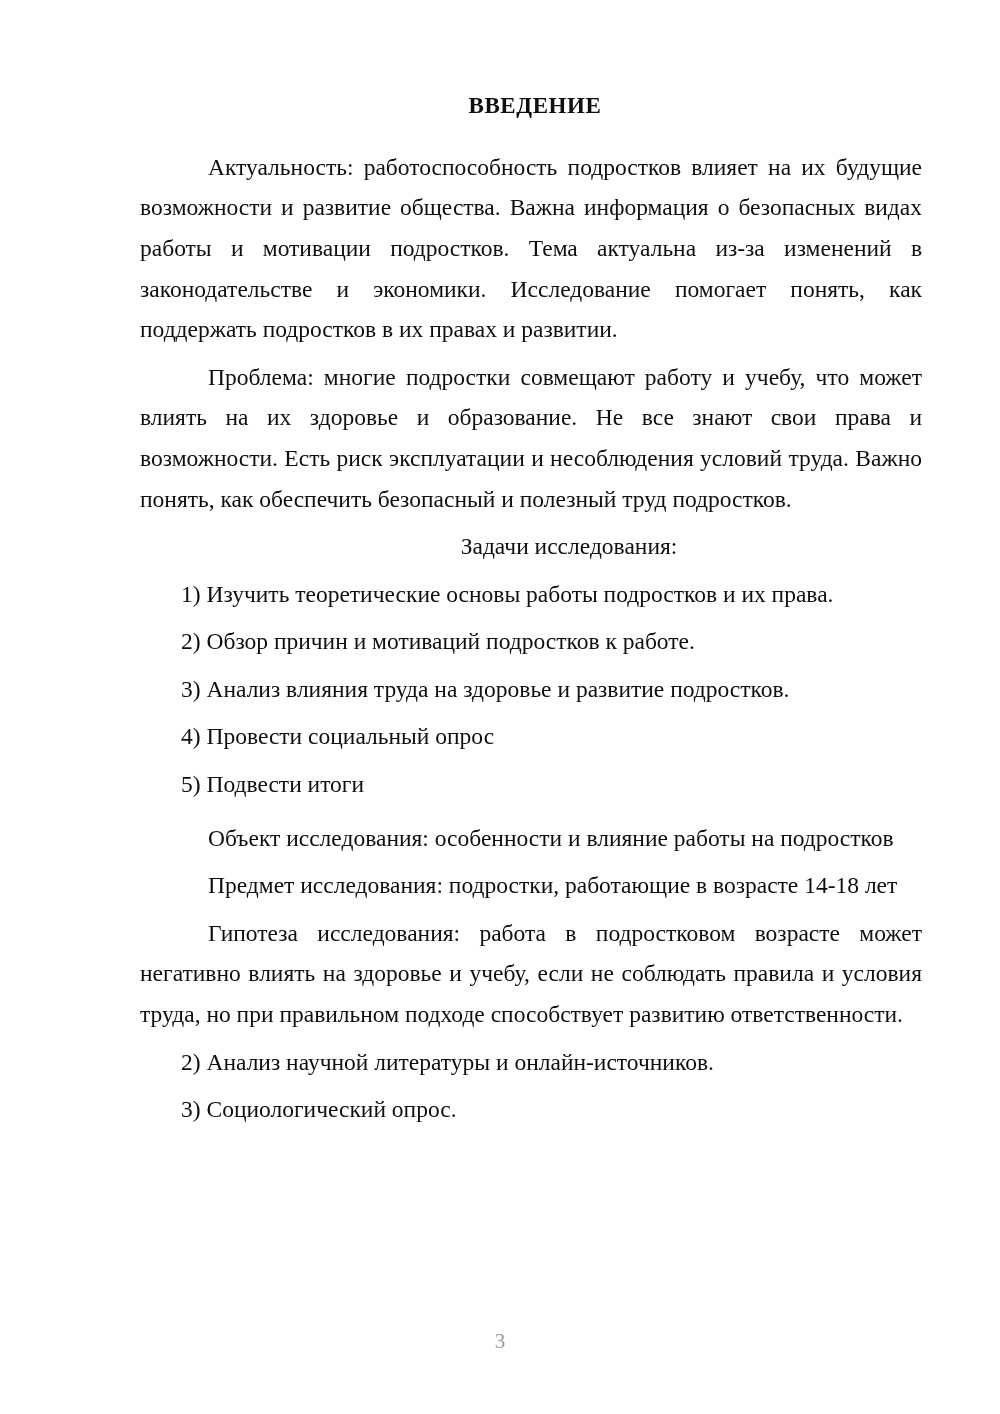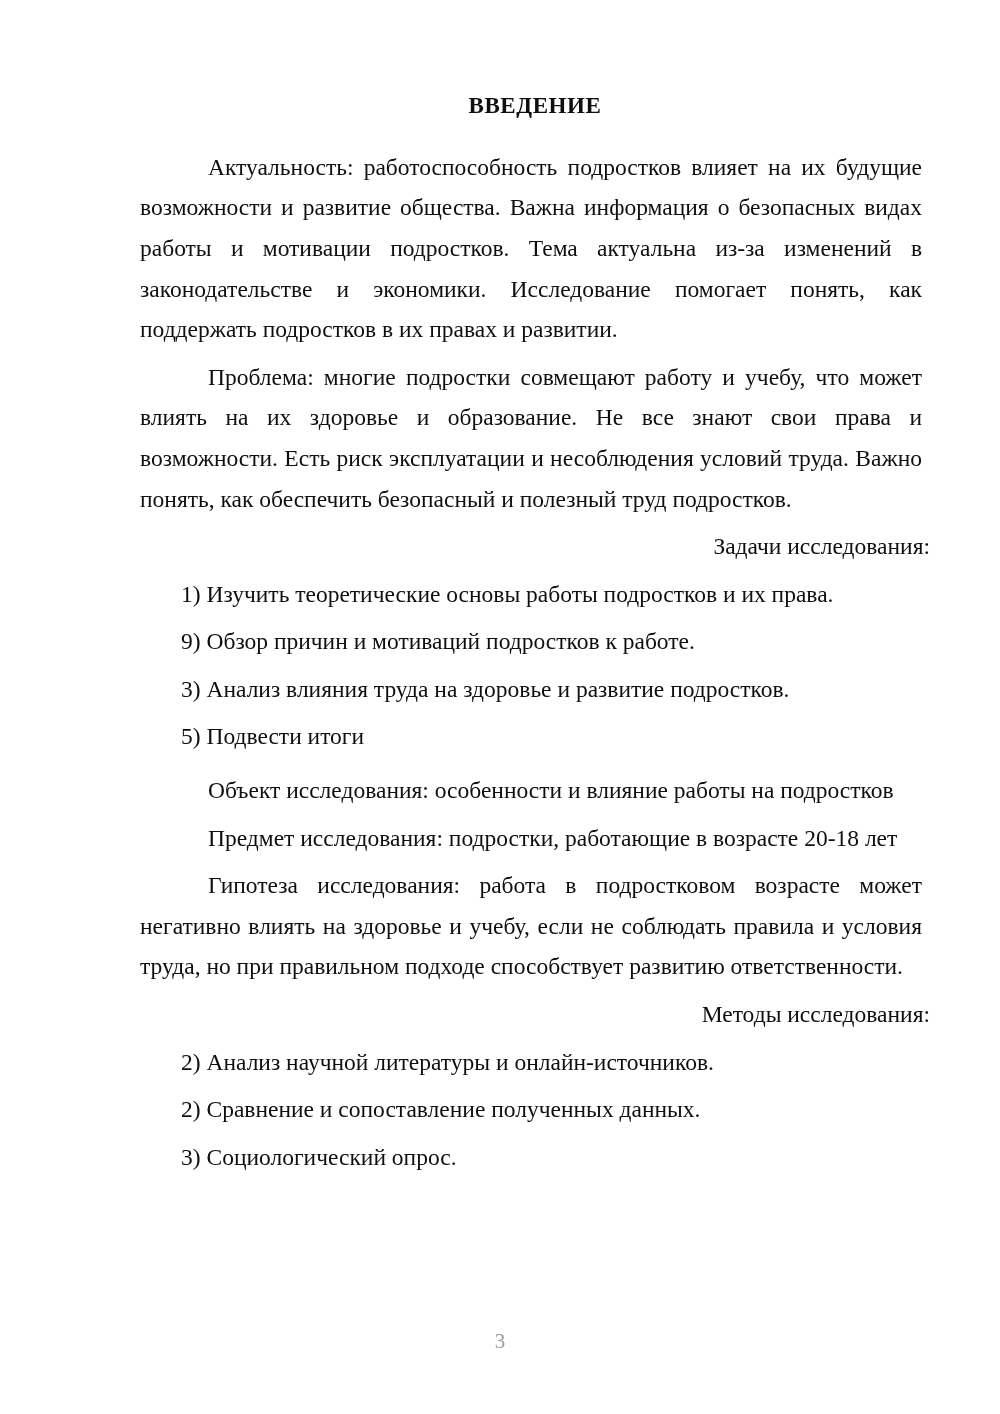--- a/index.html
+++ b/index.html
@@ -47,21 +47,21 @@
     hyphens: none;
   }
 
   .para.last-left {
     text-align: left;
   }
 
   .section-label {
     font-size: 23.5px;
     line-height: 40.6px;
-    text-align: right;
+    text-align: center;
     text-indent: 68px;
     margin: 0 0 7px 0;
   }
 
   .list {
     list-style: none;
     margin: 6px;
     padding: 0;
   }
 
@@ -98,38 +98,37 @@
 
     <p class="para">Актуальность: работоспособность подростков влияет на их будущие возможности и развитие общества. Важна информация о безопасных видах работы и мотивации подростков. Тема актуальна из-за изменений в законодательстве и экономики. Исследование помогает понять, как поддержать подростков в их правах и развитии.</p>
 
     <p class="para">Проблема: многие подростки совмещают работу и учебу, что может влиять на их здоровье и образование. Не все знают свои права и возможности. Есть риск эксплуатации и несоблюдения условий труда. Важно понять, как обеспечить безопасный и полезный труд подростков.</p>
 
 
     <p class="section-label">Задачи исследования:</p>
 
     <ul class="list">
       <li class="list-item">1) Изучить теоретические основы работы подростков и их права.</li>
-      <li class="list-item">9) Обзор причин и мотиваций подростков к работе.</li>
+      <li class="list-item">2) Обзор причин и мотиваций подростков к работе.</li>
       <li class="list-item">3) Анализ влияния труда на здоровье и развитие подростков.</li>
+      <li class="list-item">4) Провести социальный опрос</li>
       <li class="list-item">5) Подвести итоги</li>
     </ul>
 
     <div class="spacer-sm"></div>
 
     <p class="para">Объект исследования: особенности и влияние работы на подростков</p>
 
-    <p class="para last-left">Предмет исследования: подростки, работающие в возрасте 20-18 лет</p>
+    <p class="para last-left">Предмет исследования: подростки, работающие в возрасте 14-18 лет</p>
 
     <p class="para">Гипотеза исследования: работа в подростковом возрасте может негативно влиять на здоровье и учебу, если не соблюдать правила и условия труда, но при правильном подходе способствует развитию ответственности.</p>
 
-    <p class="section-label">Методы исследования:</p>
 
     <ul class="list">
       <li class="list-item">2) Анализ научной литературы и онлайн-источников.</li>
-      <li class="list-item">2) Сравнение и сопоставление полученных данных.</li>
       <li class="list-item">3) Социологический опрос.</li>
     </ul>
 
   </div>
 
   <div class="page-number">3</div>
 
 </div>
 
 </body></html>

